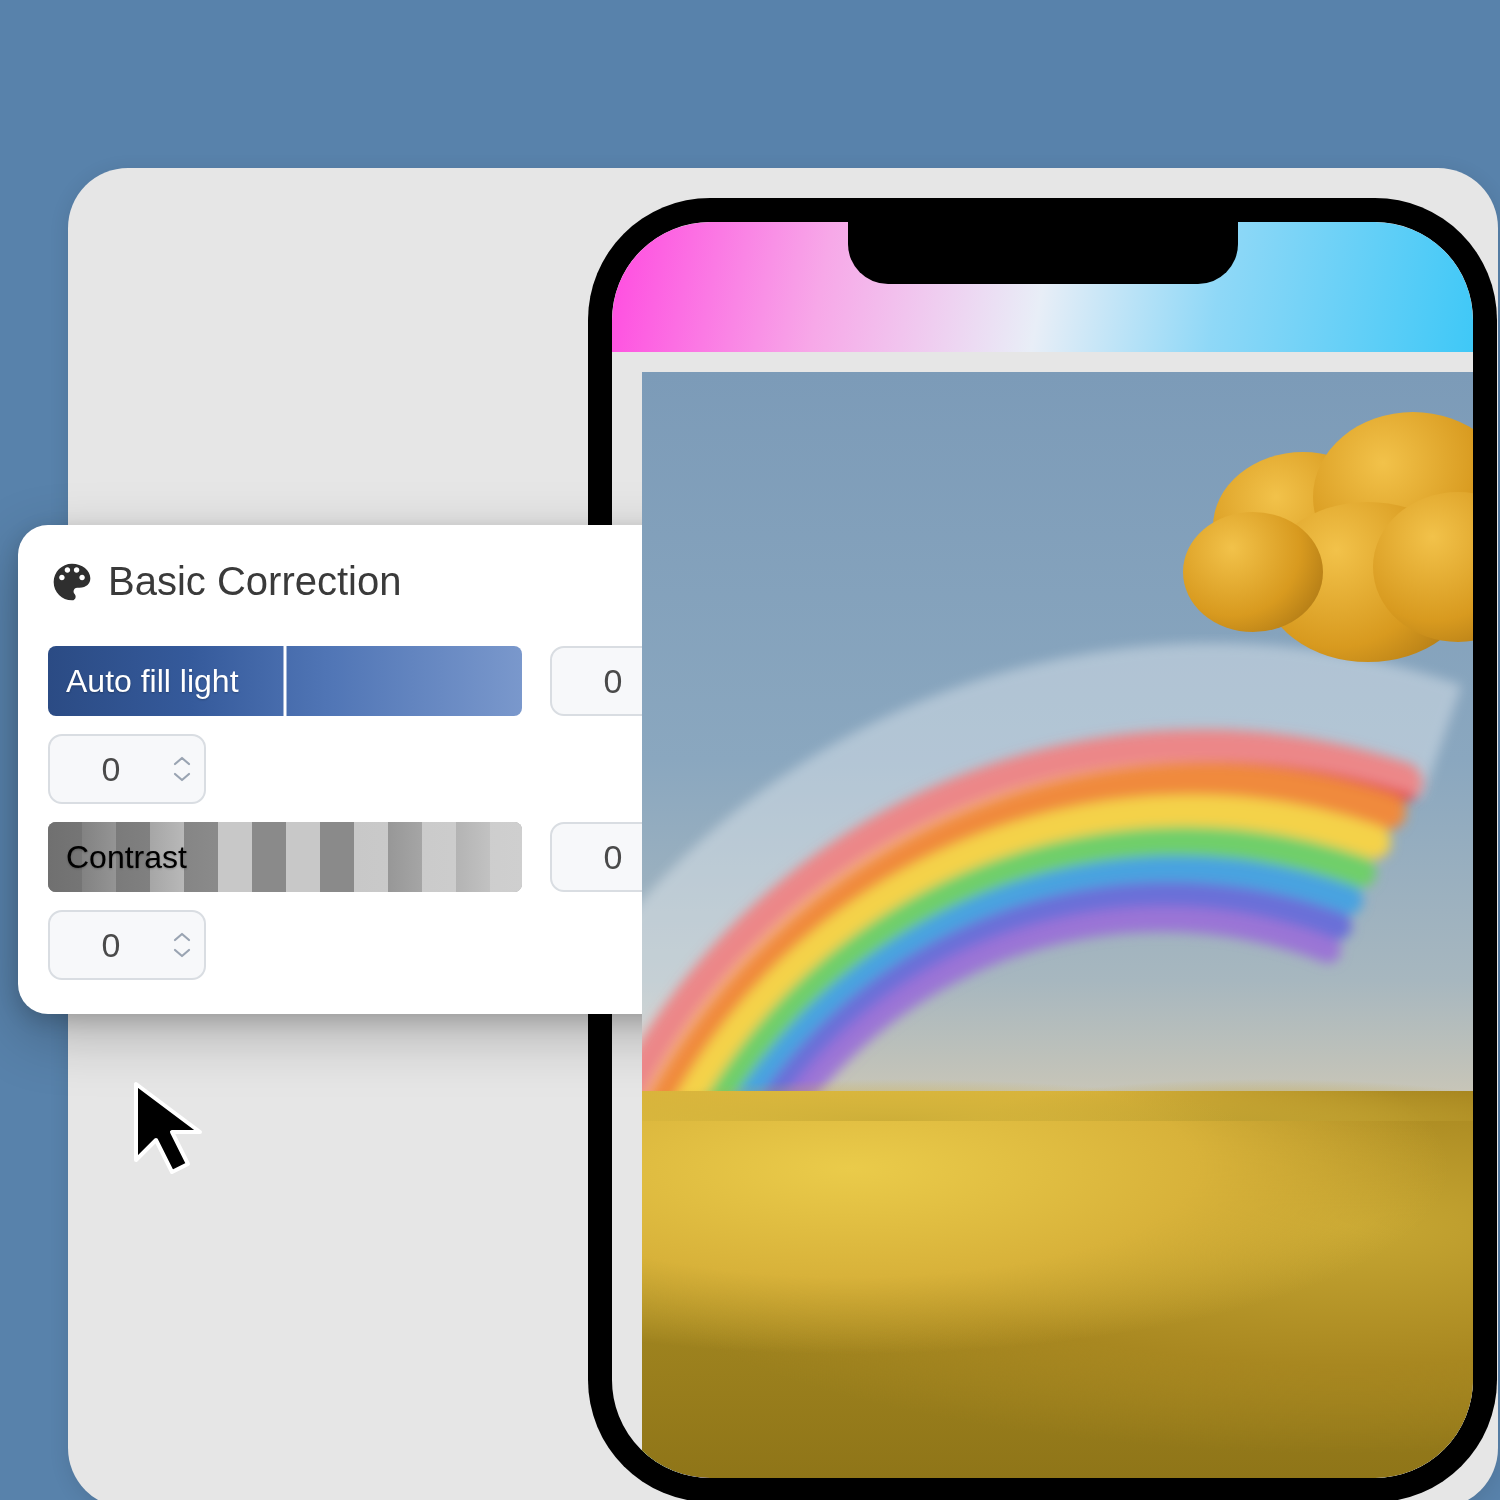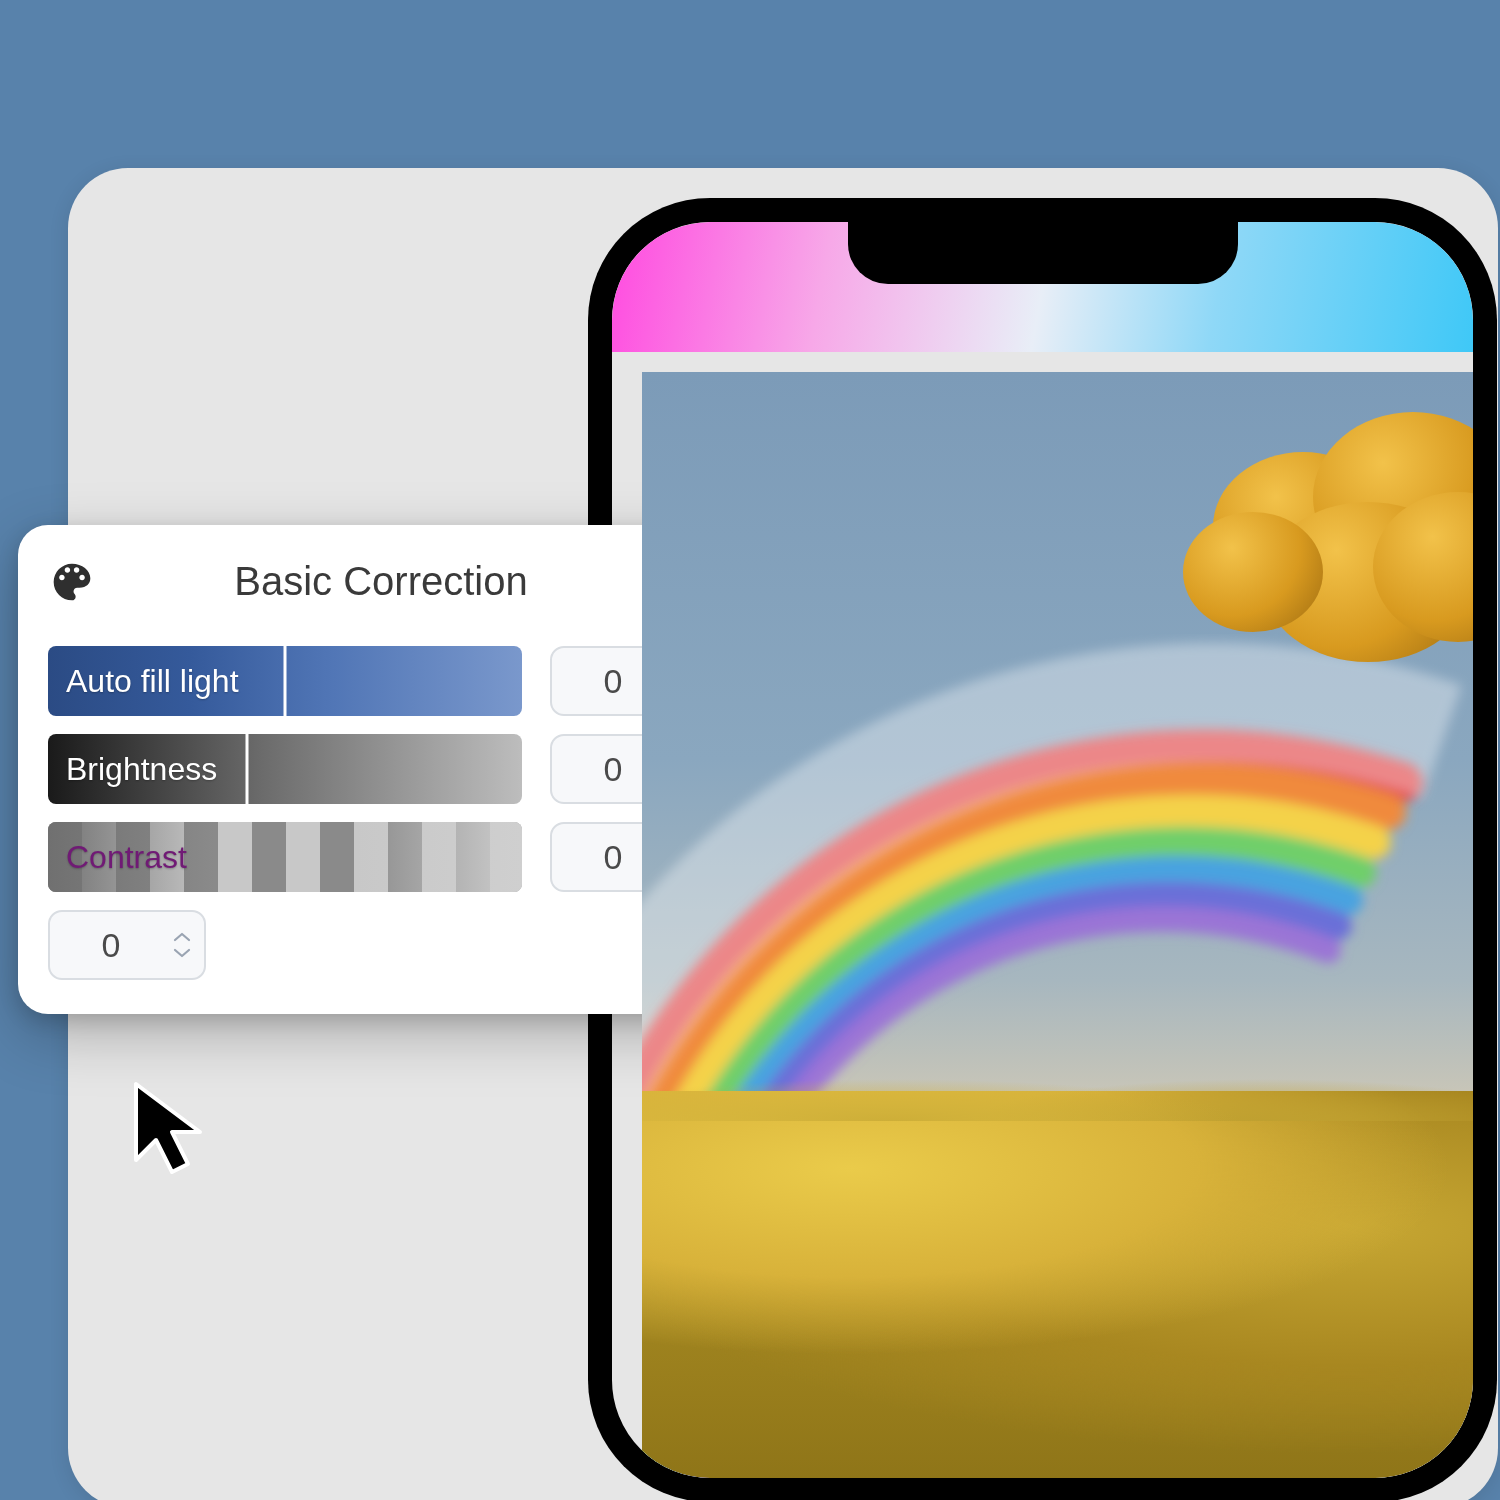--- a/index.html
+++ b/index.html
@@ -135,21 +135,20 @@
     display: flex;
     align-items: center;
     gap: 14px;
     padding: 6px 6px 24px 2px;
   }
   .panel-title {
     font-size: 40px;
     font-weight: 500;
     color: #3a3a3a;
     flex: 1;
-    text-align: center;
   }
   .palette-icon { width: 44px; height: 44px; flex:0 0 auto; }
   .chevron-up-icon { width: 34px; height: 34px; flex:0 0 auto; }
 
   .row {
     display: flex;
     align-items: center;
     gap: 28px;
     margin-top: 18px;
   }
@@ -303,42 +302,37 @@
             <path d="M3 10l7-6 7 6" fill="none" stroke="currentColor" stroke-width="2.2" stroke-linecap="round" stroke-linejoin="round"></path>
           </svg>
         <svg viewBox="0 0 20 14">
             <path d="M3 4l7 6 7-6" fill="none" stroke="currentColor" stroke-width="2.2" stroke-linecap="round" stroke-linejoin="round"></path>
           </svg>
       </span>
     </div>
   </div>
 
   <div class="row">
-    <div class="slider">
-      <div class="bg bg-brightness"></div>
-      <div class="tick" style="left:42%"></div>
-      <span class="label">Brightness</span>
-    </div>
     <div class="stepper">
       <span class="stepper-value">0</span>
       <span class="stepper-arrows">
         <svg viewBox="0 0 20 14">
             <path d="M3 10l7-6 7 6" fill="none" stroke="currentColor" stroke-width="2.2" stroke-linecap="round" stroke-linejoin="round"></path>
           </svg>
         <svg viewBox="0 0 20 14">
             <path d="M3 4l7 6 7-6" fill="none" stroke="currentColor" stroke-width="2.2" stroke-linecap="round" stroke-linejoin="round"></path>
           </svg>
       </span>
     </div>
   </div>
 
   <div class="row">
     <div class="slider">
       <div class="bg bg-contrast"></div>
-      <span class="label" style="color:#701a75">Contrast</span>
+      <span class="label" style="color:#000000">Contrast</span>
     </div>
     <div class="stepper">
       <span class="stepper-value">0</span>
       <span class="stepper-arrows">
         <svg viewBox="0 0 20 14">
             <path d="M3 10l7-6 7 6" fill="none" stroke="currentColor" stroke-width="2.2" stroke-linecap="round" stroke-linejoin="round"></path>
           </svg>
         <svg viewBox="0 0 20 14">
             <path d="M3 4l7 6 7-6" fill="none" stroke="currentColor" stroke-width="2.2" stroke-linecap="round" stroke-linejoin="round"></path>
           </svg>

